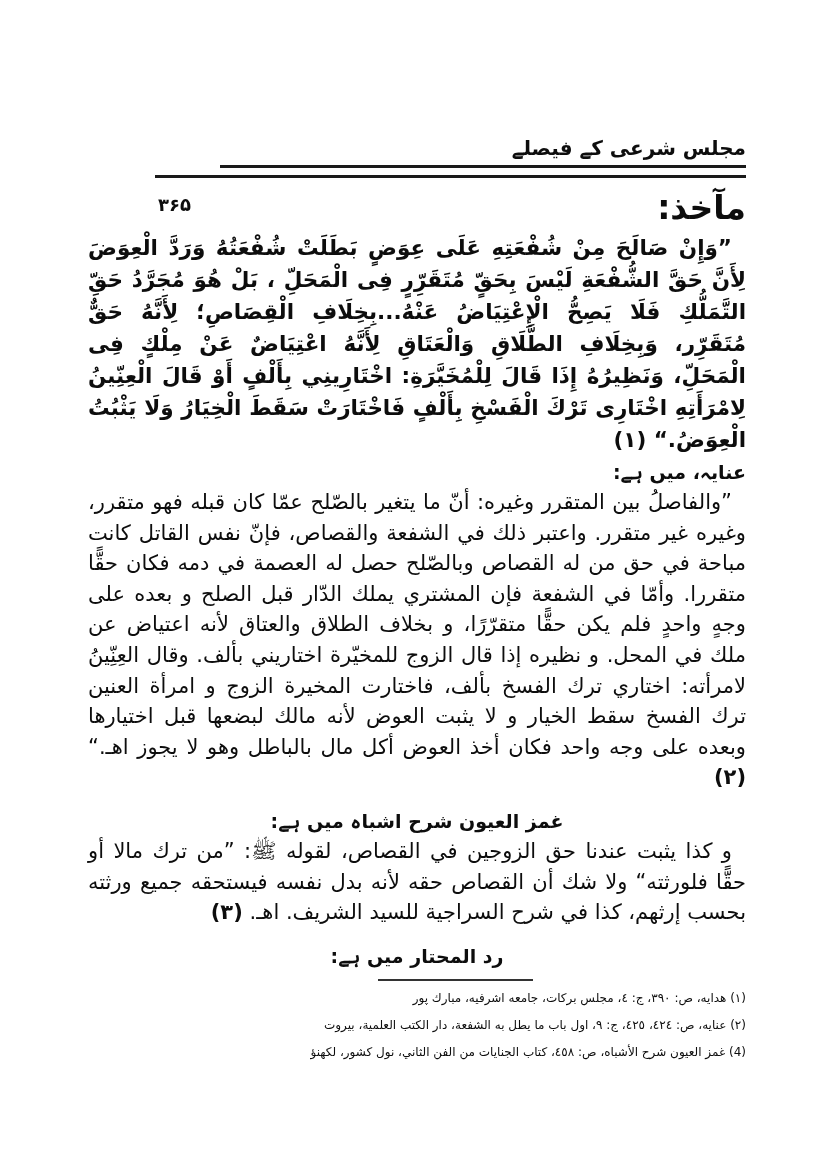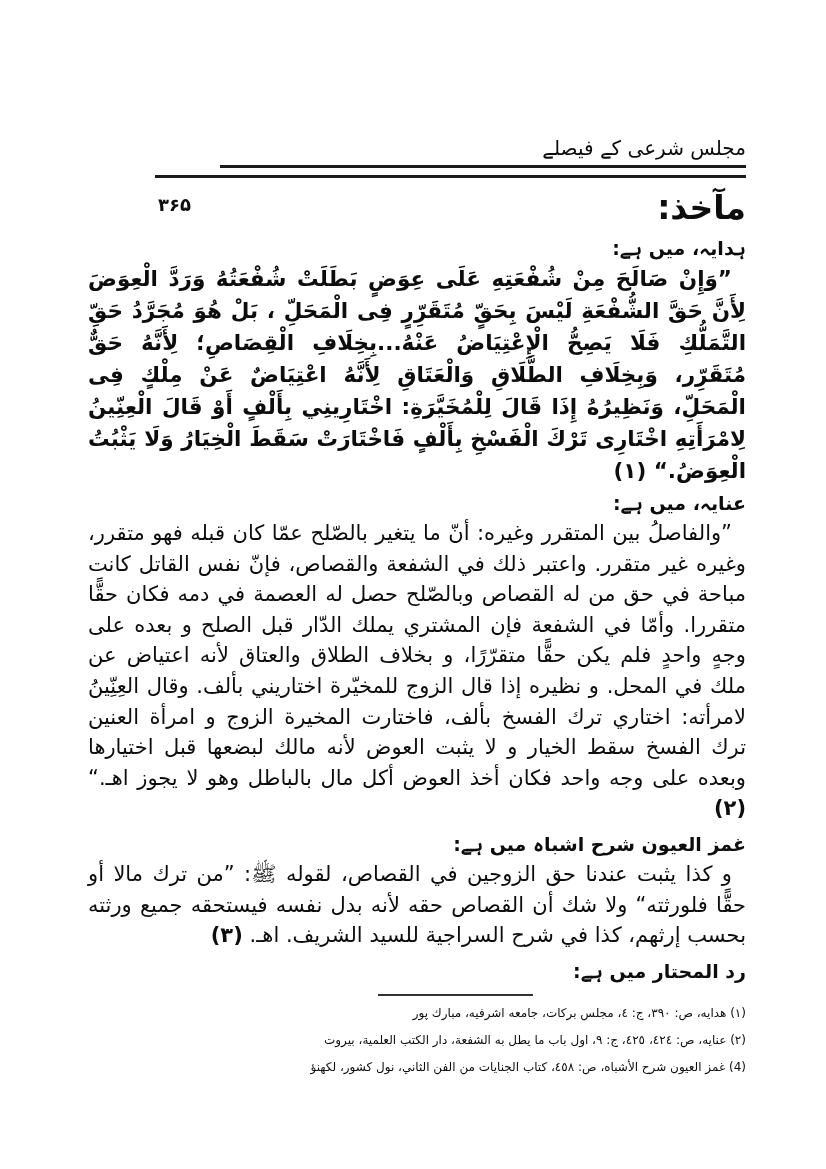--- a/index.html
+++ b/index.html
@@ -25,21 +25,21 @@
   .page-header {
     position: relative;
     height: 44px;
     margin-top: 134px;
   }
   .book-title {
     position: absolute;
     right: 0;
     top: 0;
     font-size: 20px;
-    font-weight: normal;
+    font-weight: bold;
     line-height: 28px;
     white-space: nowrap;
     margin-left: 44px;
   }
   .rule {
     position: absolute;
     background: #1a1a1a;
   }
   .rule-top {
     top: 31px;
@@ -71,21 +71,21 @@
     margin: 6px 0 0 0;
     line-height: 48px;
   }
   .src-label {
     font-size: 19px;
     font-weight: bold;
     line-height: 28px;
     margin: 2px 0 1px 0;
     text-align: right;
   }
-  .src-label.gap-top { margin-top: 6px; }
+  .src-label.gap-top { margin-top: 14px; text-align: center; }
 
   
   .quote {
     margin: 0 0;
     text-align: justify;
     text-align-last: right;
     text-indent: 14px;
   }
   .quote.vocalized {
     font-size: 21.5px;
@@ -126,21 +126,20 @@
   <header class="page-header">
     <div class="book-title">مجلس شرعی کے فیصلے</div>
     <div class="rule rule-top"></div>
     <div class="rule rule-bottom"></div>
     <div class="page-number">۳۶۵</div>
   </header>
 
   <h1 class="main-heading">مآخذ:</h1>
 
   <section>
-    <h2 class="src-label">ہدایہ، میں ہے:</h2>
     <p class="quote vocalized"><span>”وَإِنْ صَالَحَ مِنْ شُفْعَتِهِ عَلَى عِوَضٍ بَطَلَتْ شُفْعَتُهُ وَرَدَّ الْعِوَضَ لِأَنَّ حَقَّ الشُّفْعَةِ لَيْسَ بِحَقٍّ مُتَقَرِّرٍ فِى الْمَحَلِّ ، بَلْ هُوَ مُجَرَّدُ حَقِّ التَّمَلُّكِ فَلَا يَصِحُّ الْإِعْتِيَاضُ عَنْهُ...بِخِلَافِ الْقِصَاصِ؛ لِأَنَّهُ حَقٌّ مُتَقَرِّر، وَبِخِلَافِ الطَّلَاقِ وَالْعَتَاقِ لِأَنَّهُ اعْتِيَاضٌ عَنْ مِلْكٍ فِى الْمَحَلِّ، وَنَظِيرُهُ إِذَا قَالَ لِلْمُخَيَّرَةِ: اخْتَارِينِي بِأَلْفٍ أَوْ قَالَ الْعِنِّينُ لِامْرَأَتِهِ اخْتَارِى تَرْكَ الْفَسْخِ بِأَلْفٍ فَاخْتَارَتْ سَقَطَ الْخِيَارُ وَلَا يَثْبُتُ الْعِوَضُ.“</span> <span class="ref">(١)</span></p>
   </section>
 
   <section>
     <h2 class="src-label">عنایہ، میں ہے:</h2>
     <p class="quote plain"><span>”والفاصلُ بين المتقرر وغيره: أنّ ما يتغير بالصّلح عمّا كان قبله فهو متقرر، وغيره غير متقرر. واعتبر ذلك في الشفعة والقصاص، فإنّ نفس القاتل كانت مباحة في حق من له القصاص وبالصّلح حصل له العصمة في دمه فكان حقًّا متقررا. وأمّا في الشفعة فإن المشتري يملك الدّار قبل الصلح و بعده على وجهٍ واحدٍ فلم يكن حقًّا متقرّرًا، و بخلاف الطلاق والعتاق لأنه اعتياض عن ملك في المحل. و نظيره إذا قال الزوج للمخيّرة اختاريني بألف. وقال العِنِّينُ لامرأته: اختاري ترك الفسخ بألف، فاختارت المخيرة الزوج و امرأة العنين ترك الفسخ سقط الخيار و لا يثبت العوض لأنه مالك لبضعها قبل اختيارها وبعده على وجه واحد فكان أخذ العوض أكل مال بالباطل وهو لا يجوز اهـ.“</span> <span class="ref">(٢)</span></p>
   </section>
 
   <section>
     <h2 class="src-label gap-top">غمز العیون شرح اشباہ میں ہے:</h2>

